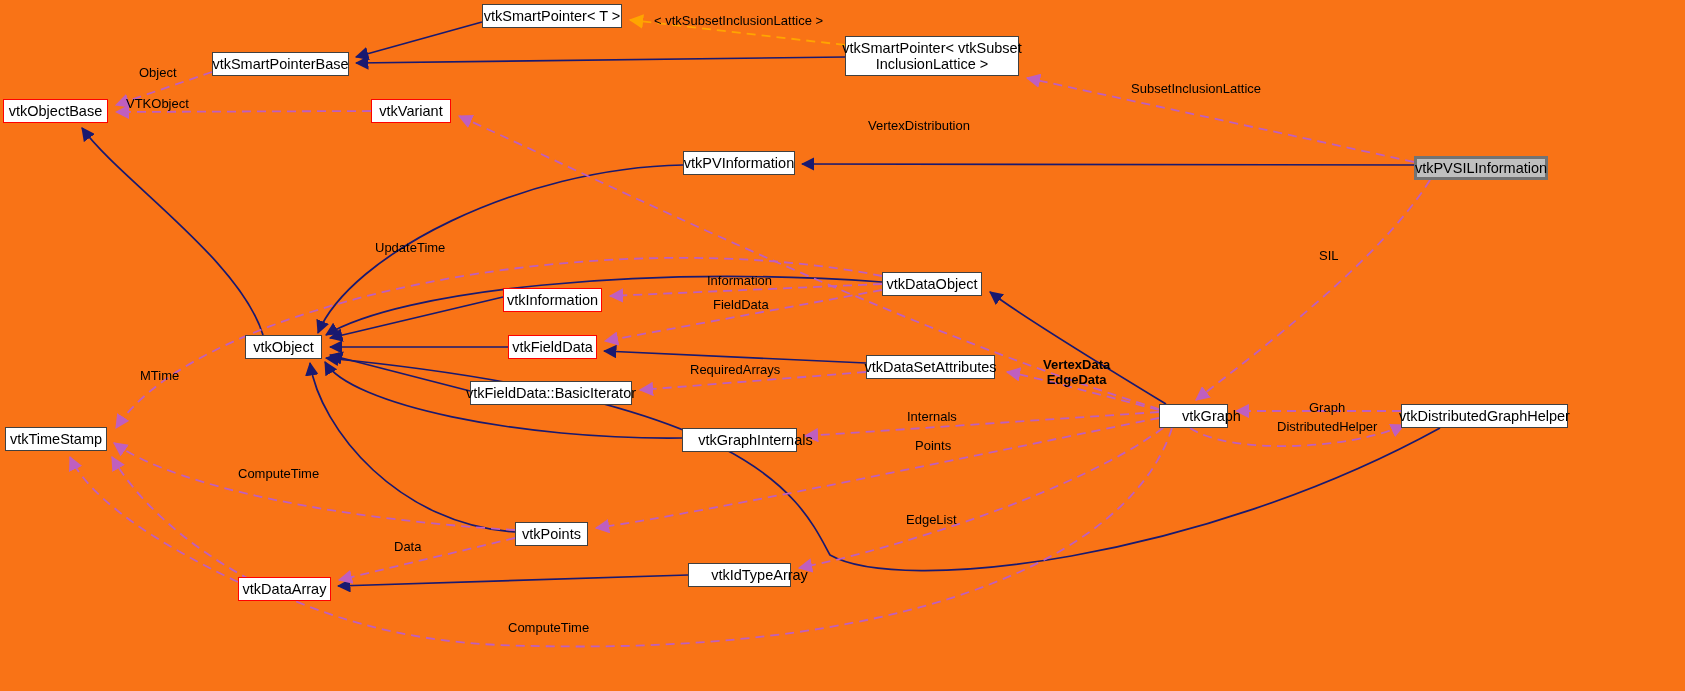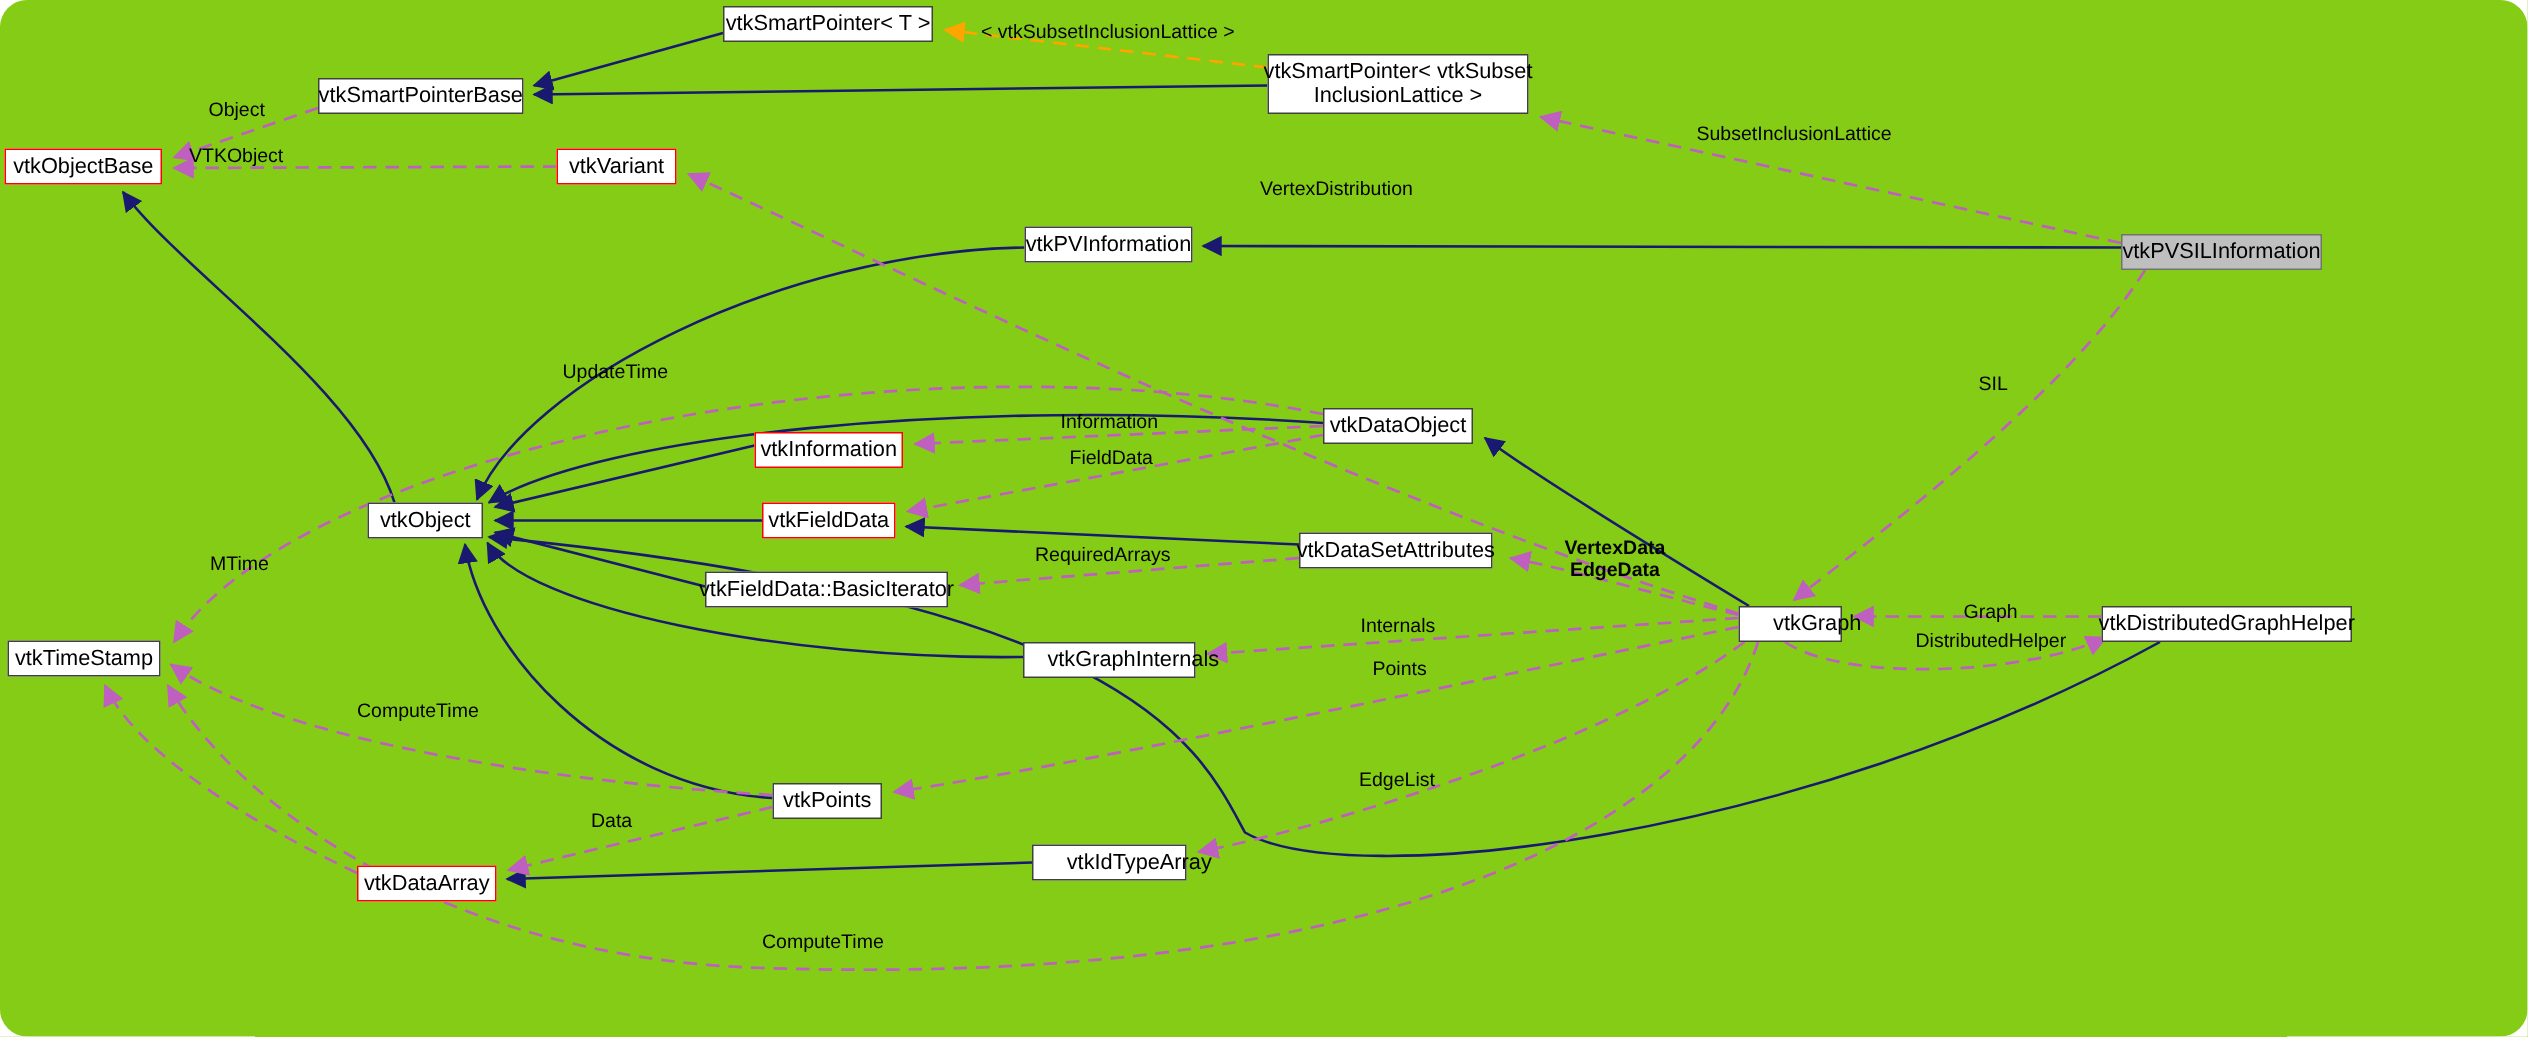--- a/index.html
+++ b/index.html
@@ -8,23 +8,22 @@
     padding: 0;
     background: #ffffff;
   }
   body {
     font-family: "Liberation Sans", "DejaVu Sans", sans-serif;
   }
   #diagram {
     position: relative;
     width: 1685px;
     height: 691px;
-    background: #84cc16;
+    background: #f97316;
     overflow: hidden;
-    border-radius: 18px;
   }
   #edges {
     position: absolute;
     left: 0;
     top: 0;
     width: 1685px;
     height: 691px;
   }
   .node {
     position: absolute;
@@ -39,21 +38,21 @@
     align-items: center;
     justify-content: center;
     white-space: pre;
     letter-spacing: 0px;
   }
   .node.red {
     border: 1px solid #ff0000;
   }
   .node.current {
     background: #bfbfbf;
-    border: 1px solid #737373;
+    border: 3px solid #737373;
   }
   .edge-label {
     position: absolute;
     font-size: 13px;
     color: #000000;
     white-space: pre;
     line-height: 1.15;
     text-align: center;
     background: transparent;
   }
@@ -178,21 +177,21 @@
       <div class="node" style="left: 515px; top: 522px; width: 73px; height: 24px;">vtkPoints</div>
       <div class="node" style="left: 688px; top: 563px; width: 103px; height: 24px; padding-left: 40px;">vtkIdTypeArray</div>
       <div class="node red" style="left: 238px; top: 577px; width: 93px; height: 24px;">vtkDataArray</div>
     </div>
 
   <div id="label-layer">
       <div class="edge-label" style="left: 139px; top: 66px;">Object</div>
       <div class="edge-label" style="left: 126px; top: 97px;">VTKObject</div>
       <div class="edge-label" style="left: 654px; top: 14px;">&lt; vtkSubsetInclusionLattice &gt;</div>
       <div class="edge-label" style="left: 1131px; top: 82px;">SubsetInclusionLattice</div>
-      <div class="edge-label" style="left: 840px; top: 119px;">VertexDistribution</div>
+      <div class="edge-label" style="left: 868px; top: 119px;">VertexDistribution</div>
       <div class="edge-label" style="left: 375px; top: 241px;">UpdateTime</div>
       <div class="edge-label" style="left: 707px; top: 274px;">Information</div>
       <div class="edge-label" style="left: 713px; top: 298px;">FieldData</div>
       <div class="edge-label" style="left: 1319px; top: 249px;">SIL</div>
       <div class="edge-label" style="left: 140px; top: 369px;">MTime</div>
       <div class="edge-label" style="left: 690px; top: 363px;">RequiredArrays</div>
       <div class="edge-label" style="left: 1043px; top: 358px; font-weight: bold;">VertexData
 EdgeData</div>
       <div class="edge-label" style="left: 1309px; top: 401px;">Graph</div>
       <div class="edge-label" style="left: 1277px; top: 420px;">DistributedHelper</div>

